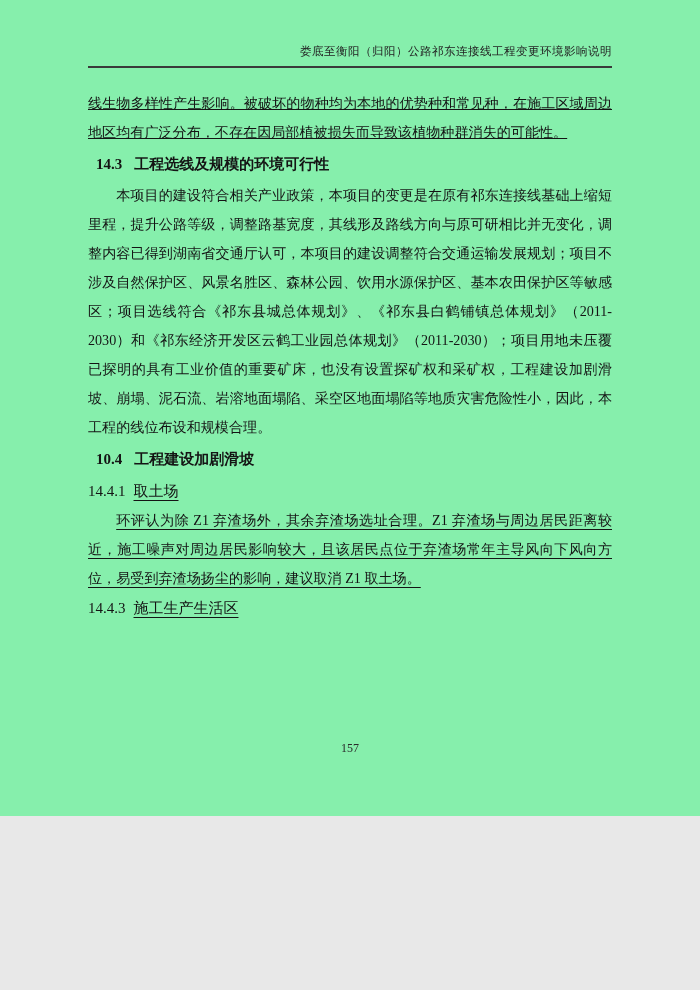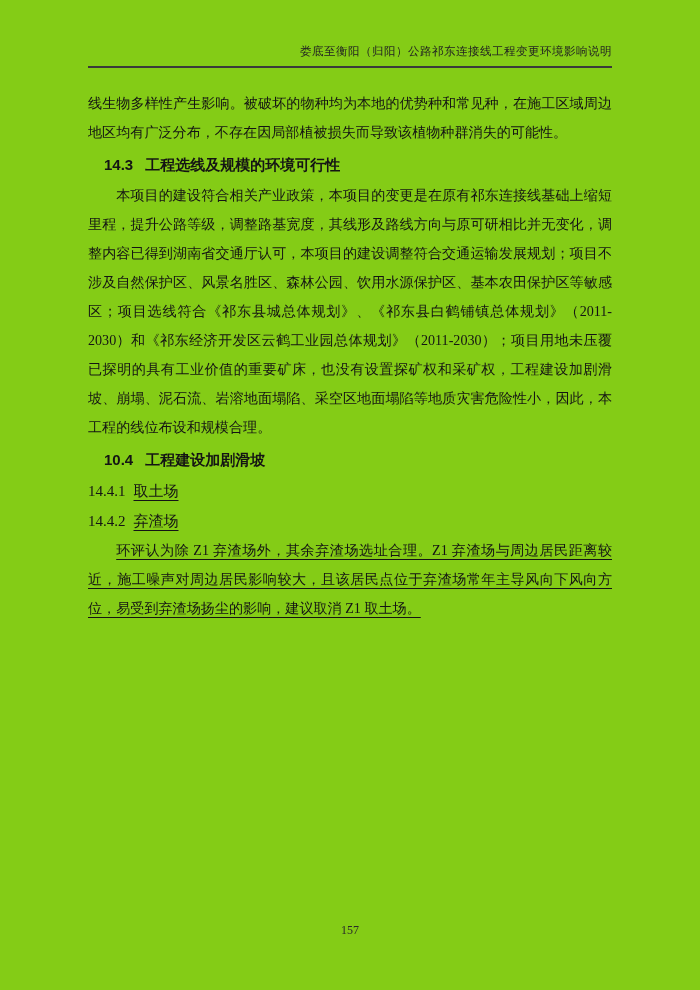--- a/index.html
+++ b/index.html
@@ -1,20 +1,20 @@
 <!DOCTYPE html>
 <html><head>
 <meta charset="utf-8">
 <style>
   html,body{margin:0;padding:0;background:#e8e8e8;}
   .page{
     position:relative;
-    width:700px;height:990px;
+    width:700px;height:816px;
     margin:0 auto;
-    background:#84cc16;
+    background:#86efac;
     box-sizing:border-box;
     padding:44px 88px 0 88px;
     font-family:"Liberation Serif","DejaVu Serif",serif;
     color:#141414;
     overflow:hidden;
   }
   .header{
     text-align:right;
     font-size:11.5px;
     line-height:15px;
@@ -24,49 +24,49 @@
     color:#222;
   }
   .body{
     margin-top:21px;
     font-size:14.1px;
     line-height:29px;
     text-align:justify;
     text-justify:inter-character;
   }
   .body p{margin:0;text-indent:2em;}
-  .body p.no-indent{text-indent:0;}
+  .body p.no-indent{text-indent:0;text-decoration:underline;}
   h2.sec{
     font-size:15px;
     font-weight:bold;
-    margin:2px 0 1px 16px;
+    margin:2px 0 1px 8px;
     line-height:31px;
     text-align:left;
     text-indent:0;
-    font-family:Liberation Sans, sans-serif;
+    font-family:Liberation Serif, serif;
   }
   h3.subsec{
     font-size:15px;
     font-weight:normal;
     margin:0;
     line-height:30px;
     text-align:left;
     text-indent:0;
   }
   .sec-num{margin-right:12px;}
   .subsec-num{margin-right:8px;}
   .u{
     text-decoration:underline;
     text-underline-offset:4px;
     text-decoration-thickness:1px;
   }
   .page-footer{
     position:absolute;
     left:0;right:0;
-    bottom:52px;
+    bottom:60px;
     text-align:center;
     font-size:12px;
     color:#2a2a2a;
   }
 </style>
 </head>
 <body>
 
 <div class="page">
 
@@ -87,26 +87,26 @@
 
     <h2 class="sec">
       <span class="sec-num">10.4</span><span>工程建设加剧滑坡</span>
     </h2>
 
     <h3 class="subsec">
       <span class="subsec-num">14.4.1</span><span class="u">取土场</span>
     </h3>
 
 
-    <h3 class="subsec">
-      <span class="subsec-num">14.4.2</span><span class="u">弃渣场</span>
-    </h3>
 
     <p><span class="u">环评认为除 Z1 弃渣场外，其余弃渣场选址合理。Z1 弃渣场与周边居民距离较近，施工噪声对周边居民影响较大，且该居民点位于弃渣场常年主导风向下风向方位，易受到弃渣场扬尘的影响，建议取消 Z1 取土场。</span></p>
 
+    <h3 class="subsec">
+      <span class="subsec-num">14.4.3</span><span class="u">施工生产生活区</span>
+    </h3>
 
 
   </div>
 
   <div class="page-footer">
     <span>157</span>
   </div>
 
 </div>
 

